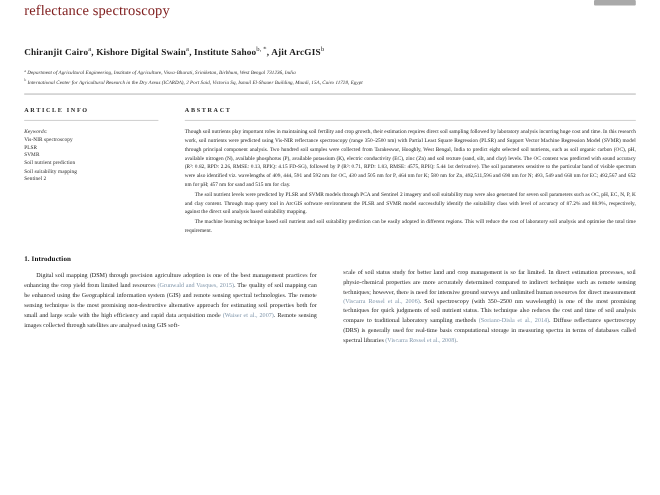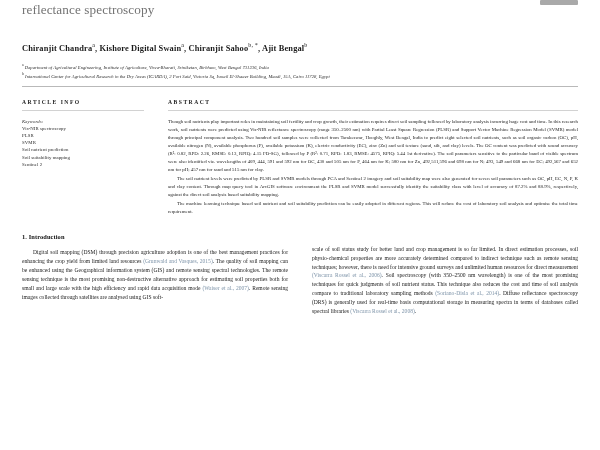--- a/index.html
+++ b/index.html
@@ -5,21 +5,21 @@
   html,body{margin:0;padding:0;}
   body{
     width:600px;height:450px;overflow:hidden;background:#ffffff;
     font-family:"Liberation Serif", serif;color:#1a1a1a;
     -webkit-font-smoothing:antialiased;
   }
   .page{position:relative;width:600px;height:450px;box-sizing:border-box;padding:0 22px;}
 
   
   .title{
-    font-size:13.2px;line-height:16.5px;font-weight:400;color:#737373;
+    font-size:13.2px;line-height:16.5px;font-weight:400;color:#7f1d1d;
     margin:0;padding-top:0;letter-spacing:.1px;
     height:30px;overflow:hidden;
   }
   .title .line1{display:block;margin-top:-15px;}
   .title .line2{display:block;}
 
   .updates-badge{
     position:absolute;right:22px;top:0px;width:38px;height:5px;
     background:#9a9a9a;border-radius:1px;opacity:.85;
   }
@@ -85,24 +85,24 @@
 <div class="page">
 
   <div class="updates-badge"></div>
 
   <h1 class="title">
     <span class="line1">Prediction of soil nutrients through PLSR and SVMR models by VIS-NIR</span>
     <span class="line2">reflectance spectroscopy</span>
   </h1>
 
   <div class="authors">
-    <span>Chiranjit Chandra</span><sup class="star">a</sup>,
+    <span>Chiranjit Cairo</span><sup class="star">a</sup>,
     <span>Kishore Digital Swain</span><sup class="star">a</sup>,
-    <span>Chiranjit Sahoo</span><sup class="star">b, *</sup>,
-    <span>Ajit Bengal</span><sup class="star">b</sup>
+    <span>Institute Sahoo</span><sup class="star">b, *</sup>,
+    <span>Ajit ArcGIS</span><sup class="star">b</sup>
   </div>
 
   <div class="affils">
     <div class="affil"><sup>a</sup> <span>Department of Agricultural Engineering, Institute of Agriculture, Visva-Bharati, Sriniketan, Birbhum, West Bengal 731236, India</span></div>
     <div class="affil"><sup>b</sup> <span>International Center for Agricultural Research in the Dry Areas (ICARDA), 2 Port Said, Victoria Sq, Ismail El-Shaaer Building, Maadi, 15A, Cairo 11728, Egypt</span></div>
   </div>
 
   <div class="rule-main"></div>
 
   <div class="cols">

